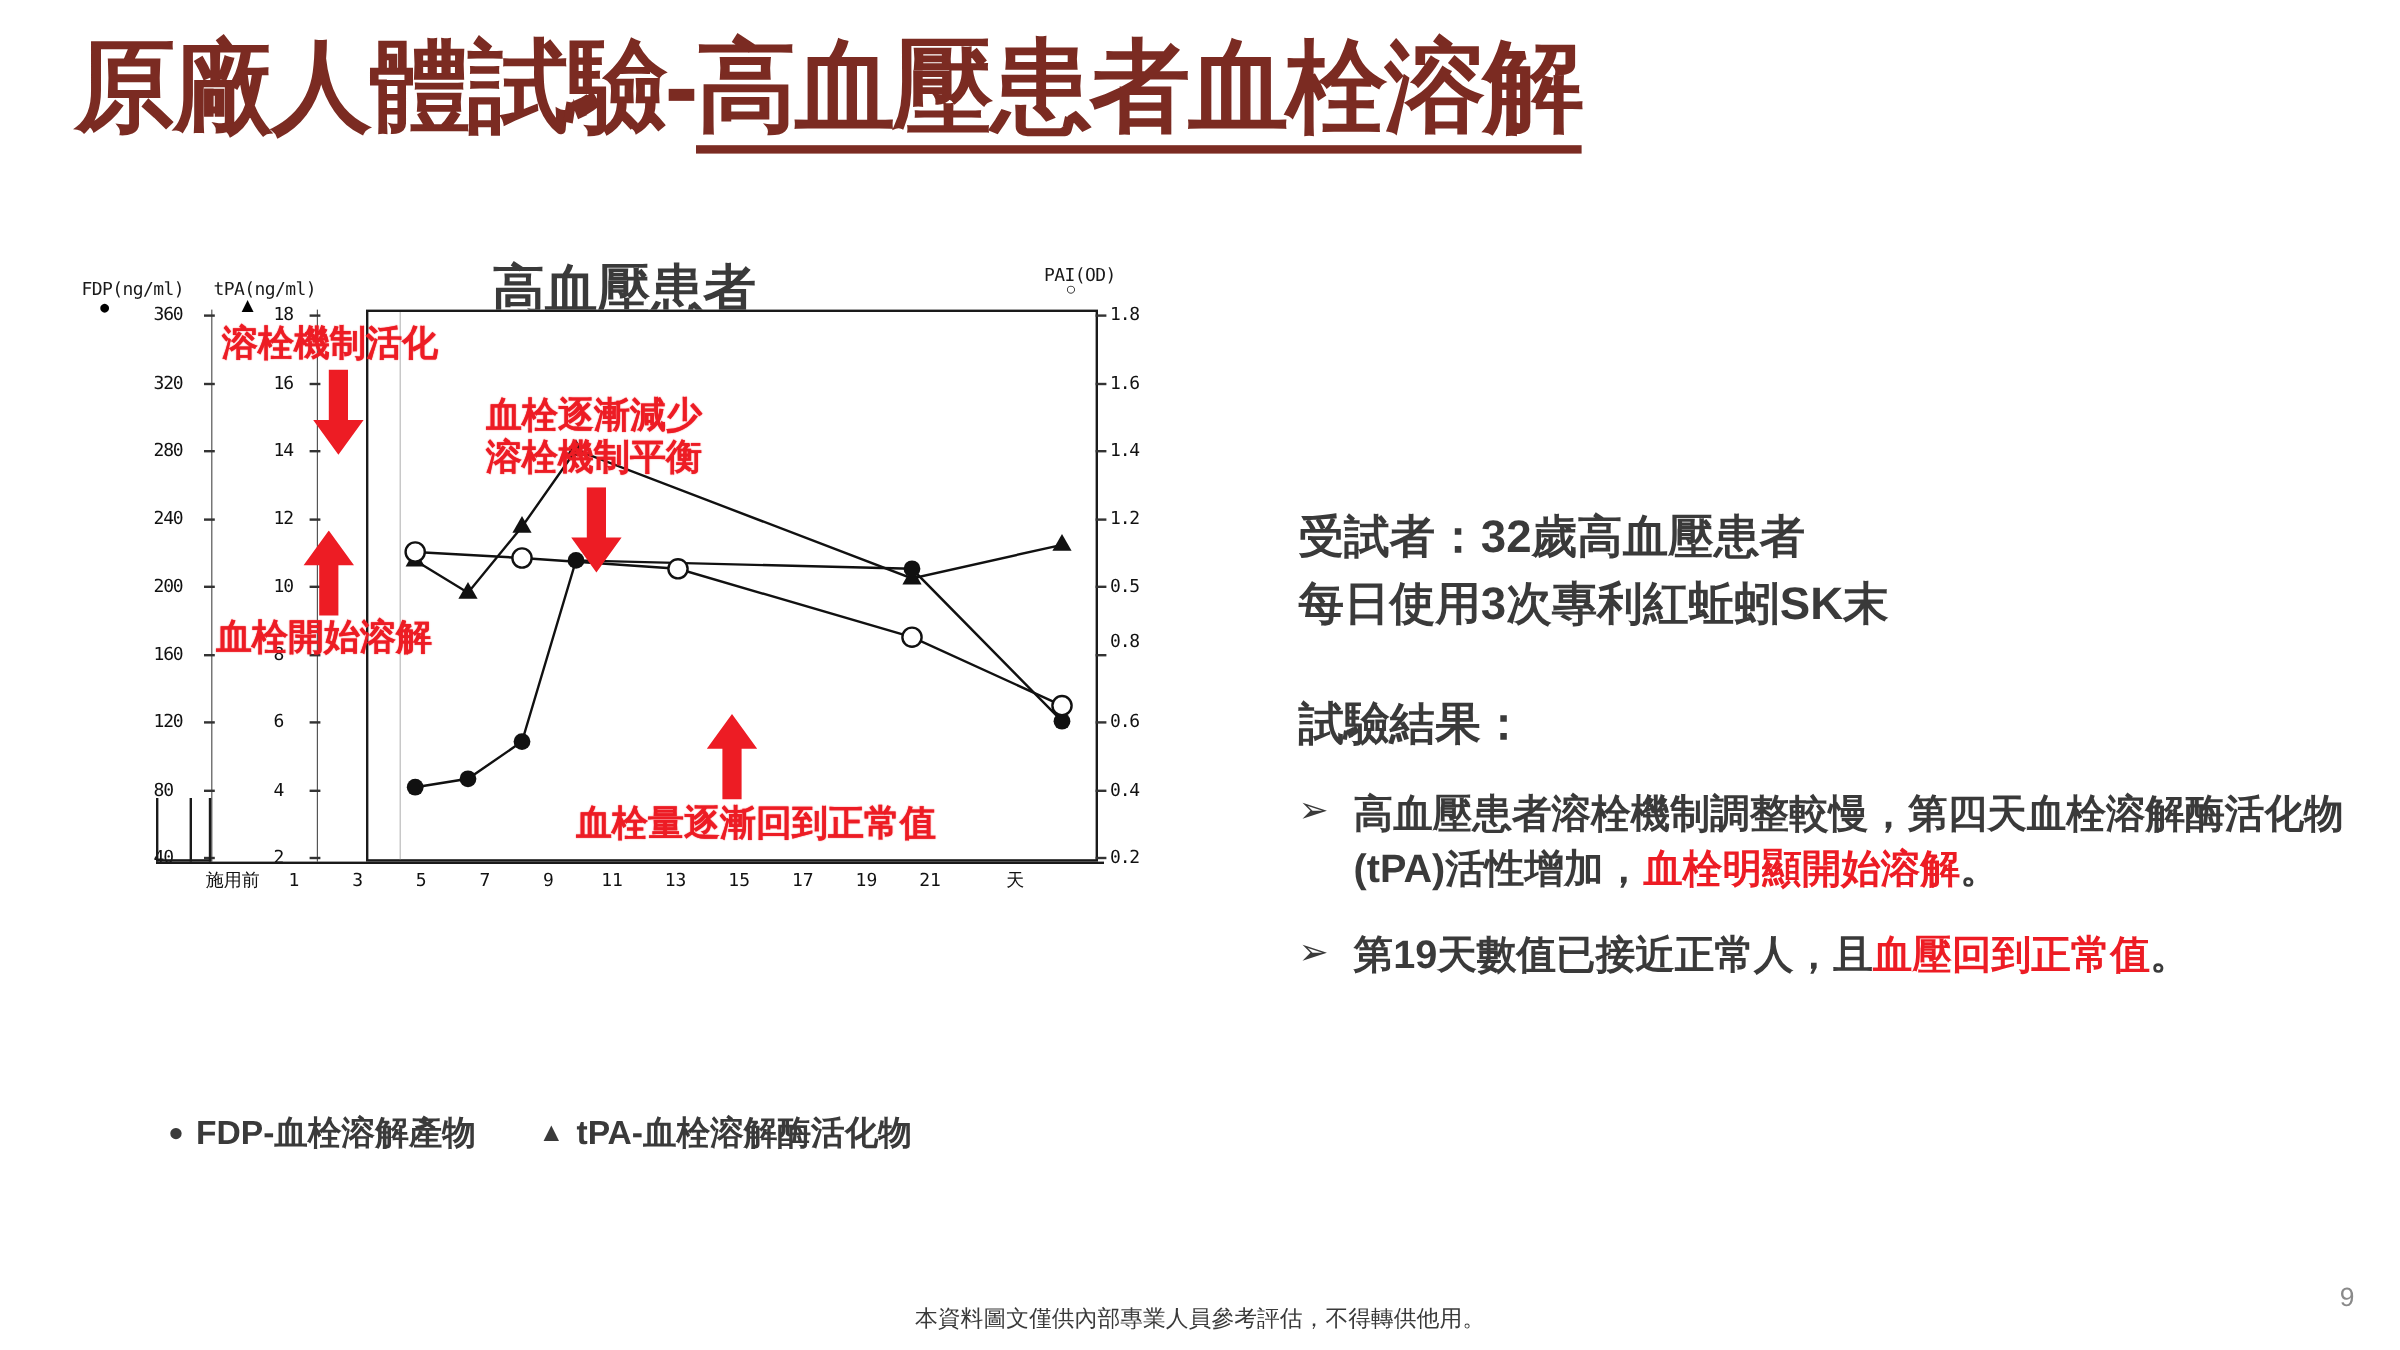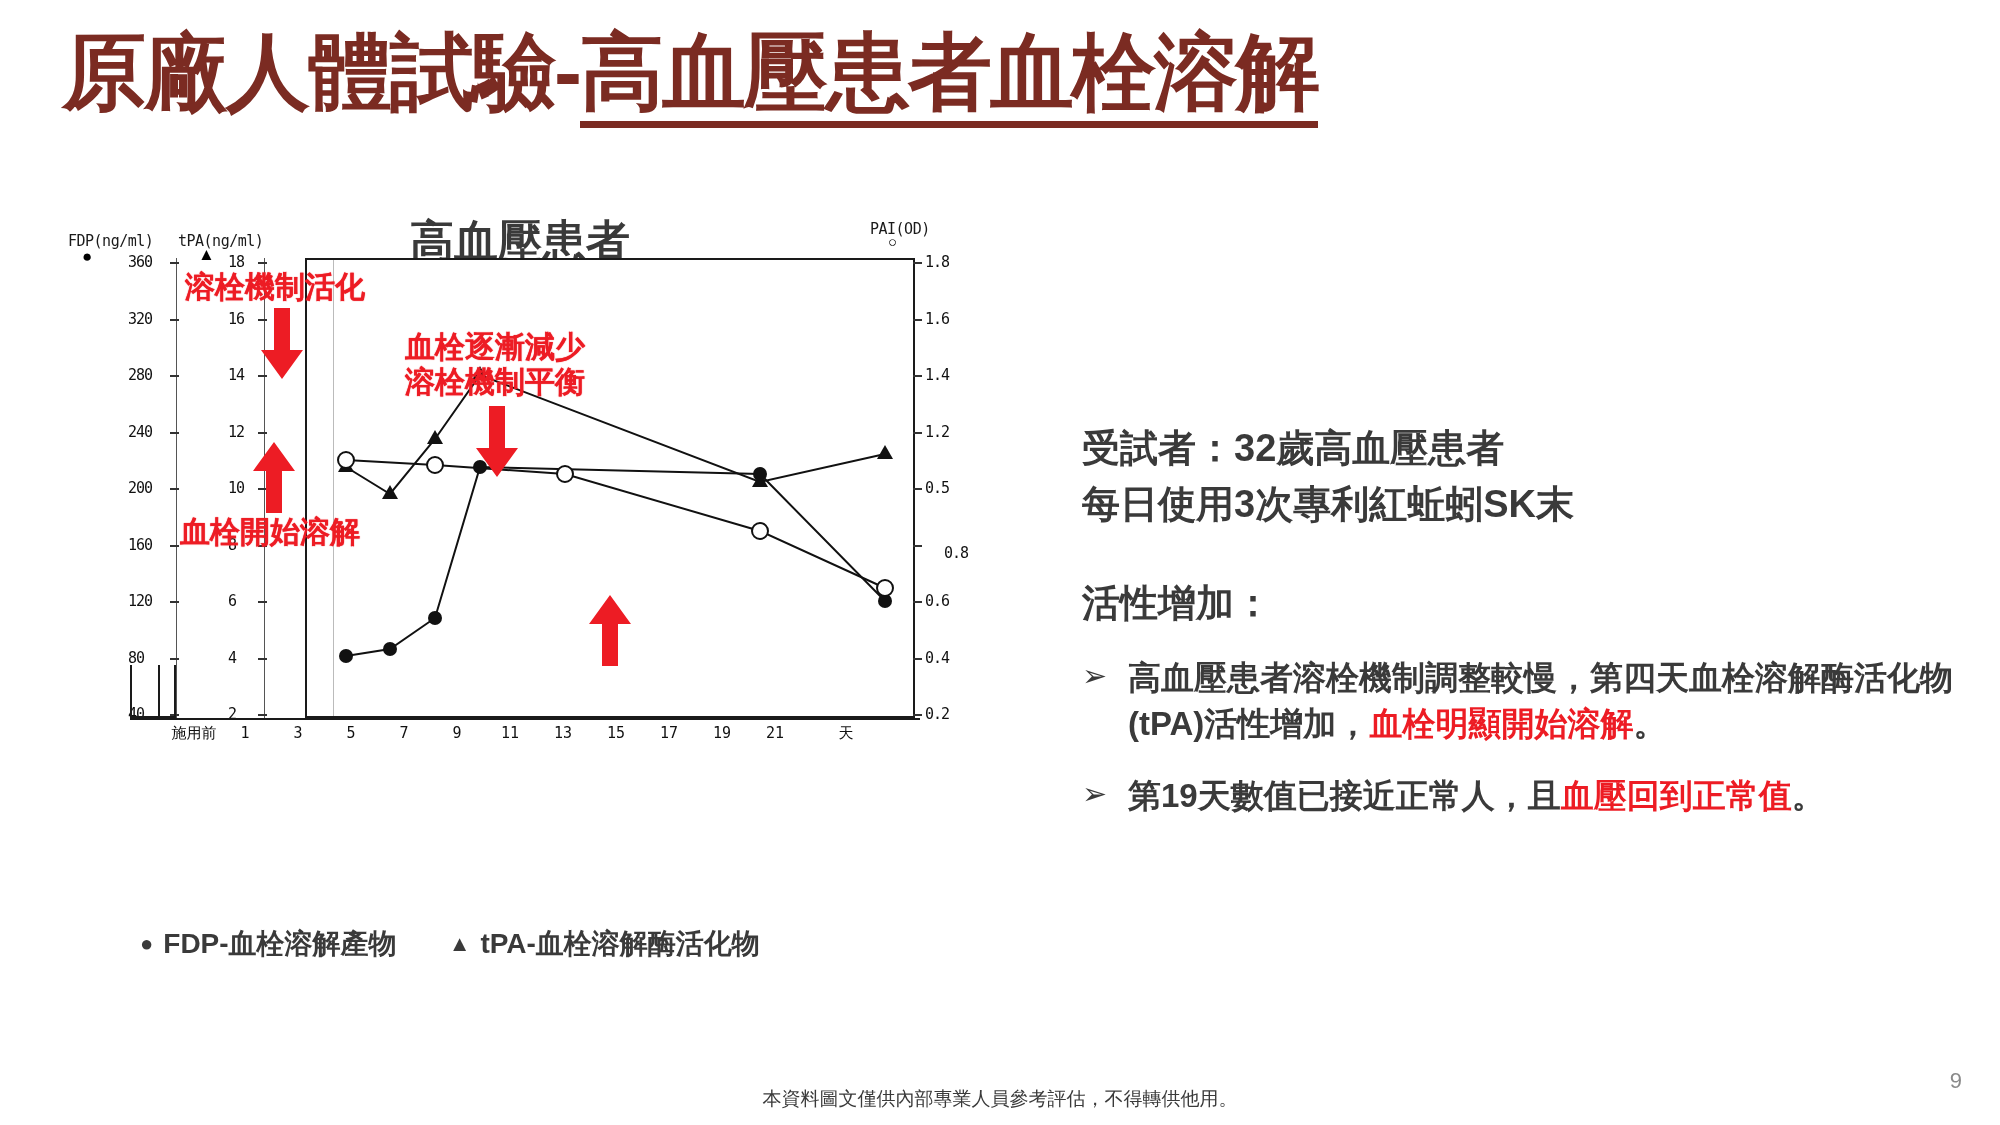--- a/index.html
+++ b/index.html
@@ -210,21 +210,21 @@
       <div class="tick" style="top: 4px; left: 10px;">1.8</div>
       <div class="tickmark" style="top: 4px; left: -2px; width: 9px;"></div>
       <div class="tick" style="top: 60.5px; left: 10px;">1.6</div>
       <div class="tickmark" style="top: 60.5px; left: -2px; width: 9px;"></div>
       <div class="tick" style="top: 117px; left: 10px;">1.4</div>
       <div class="tickmark" style="top: 117px; left: -2px; width: 9px;"></div>
       <div class="tick" style="top: 173.5px; left: 10px;">1.2</div>
       <div class="tickmark" style="top: 173.5px; left: -2px; width: 9px;"></div>
       <div class="tick" style="top: 230px; left: 10px;">0.5</div>
       <div class="tickmark" style="top: 230px; left: -2px; width: 9px;"></div>
-      <div class="tick" style="top: 295px; left: 10px; margin-left: 19px;">0.8</div>
+      <div class="tick" style="top: 276px; left: 10px;">0.8</div>
       <div class="tickmark" style="top: 286.5px; left: -2px; width: 9px;"></div>
       <div class="tick" style="top: 343px; left: 10px;">0.6</div>
       <div class="tickmark" style="top: 343px; left: -2px; width: 9px;"></div>
       <div class="tick" style="top: 399.5px; left: 10px;">0.4</div>
       <div class="tickmark" style="top: 399.5px; left: -2px; width: 9px;"></div>
       <div class="tick" style="top: 456px; left: 10px; text-align: right;">0.2</div>
       <div class="tickmark" style="top: 456px; left: -2px; width: 9px;"></div>
     </div>
 
   <svg id="plot-svg" width="610" height="460" viewBox="0 0 610 460">
@@ -290,20 +290,21 @@
   <div class="ann" style="left:335px;top:155px;">溶栓機制平衡</div>
   <svg class="arrow" style="left:405px;top:196px;" width="44" height="72" viewBox="0 0 44 72">
     <polygon fill="#ED1C24" points="14,0 30,0 30,42 43,42 22,71 1,42 14,42"></polygon>
   </svg>
 
   <div class="ann" style="left:110px;top:305px;">血栓開始溶解</div>
   <svg class="arrow" style="left:182px;top:232px;" width="44" height="72" viewBox="0 0 44 72">
     <polygon fill="#ED1C24" points="14,71 30,71 30,29 43,29 22,0 1,29 14,29"></polygon>
   </svg>
 
+  <div class="ann" style="left:410px;top:460px;">血栓量逐漸回到正常值</div>
   <svg class="arrow" style="left:518px;top:385px;" width="44" height="72" viewBox="0 0 44 72">
     <polygon fill="#ED1C24" points="14,71 30,71 30,29 43,29 22,0 1,29 14,29"></polygon>
   </svg>
 </div>
 
 <div id="chart-legend">
   <div class="row">
     <div class="item" style="margin-right:52px;">
       <span class="gl">●</span>
       <span>FDP-血栓溶解產物</span>
@@ -312,21 +313,21 @@
       <span class="gl">▲</span>
       <span>tPA-血栓溶解酶活化物</span>
     </div>
   </div>
 </div>
 
 <div id="info-panel">
   <div class="subject-line">受試者：32歲高血壓患者</div>
   <div class="subject-line">每日使用3次專利紅蚯蚓SK末</div>
 
-  <div id="results-title">活性增加：</div>
+  <div id="results-title">試驗結果：</div>
 
   <div class="bullet">
     <span class="chev">➢</span>
     <span class="btext"><span>高血壓患者溶栓機制調整較慢，第四天血栓溶解酶活化物(tPA)活性增加，</span><span class="hl">血栓明顯開始溶解</span><span>。</span></span>
   </div>
 
   <div class="bullet">
     <span class="chev">➢</span>
     <span class="btext"><span>第19天數值已接近正常人，且</span><span class="hl">血壓回到正常值</span><span>。</span></span>
   </div>

